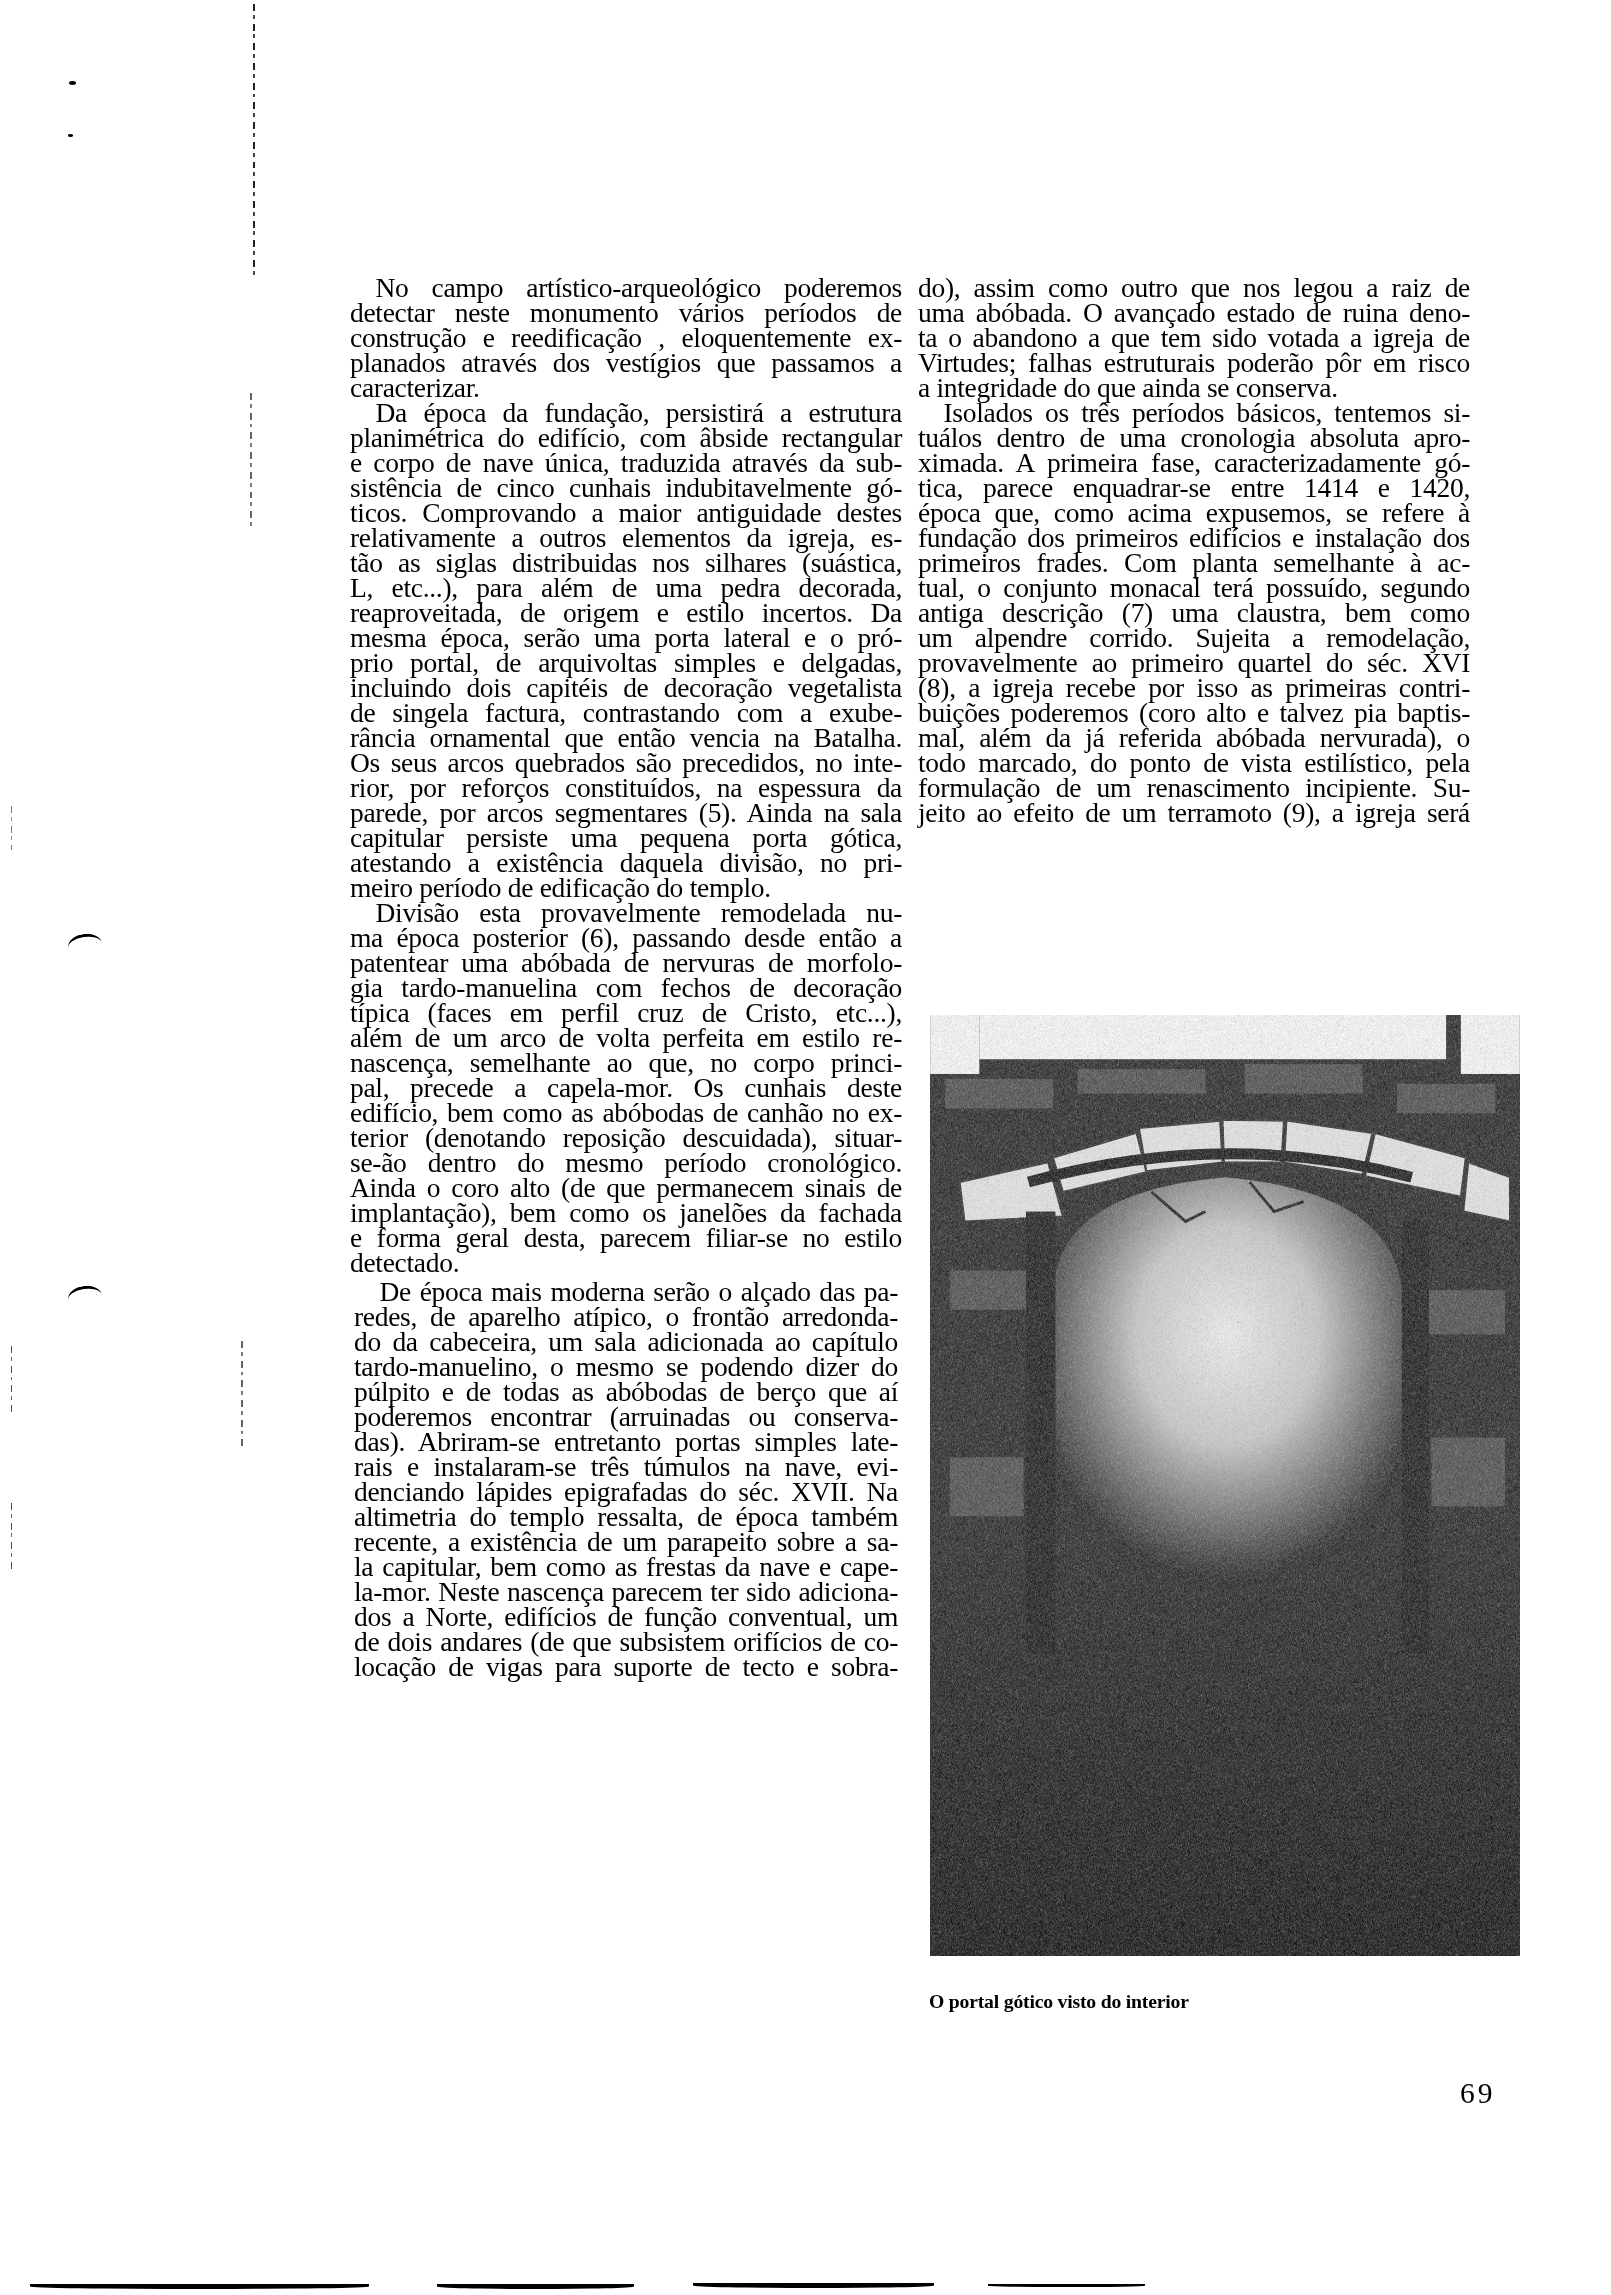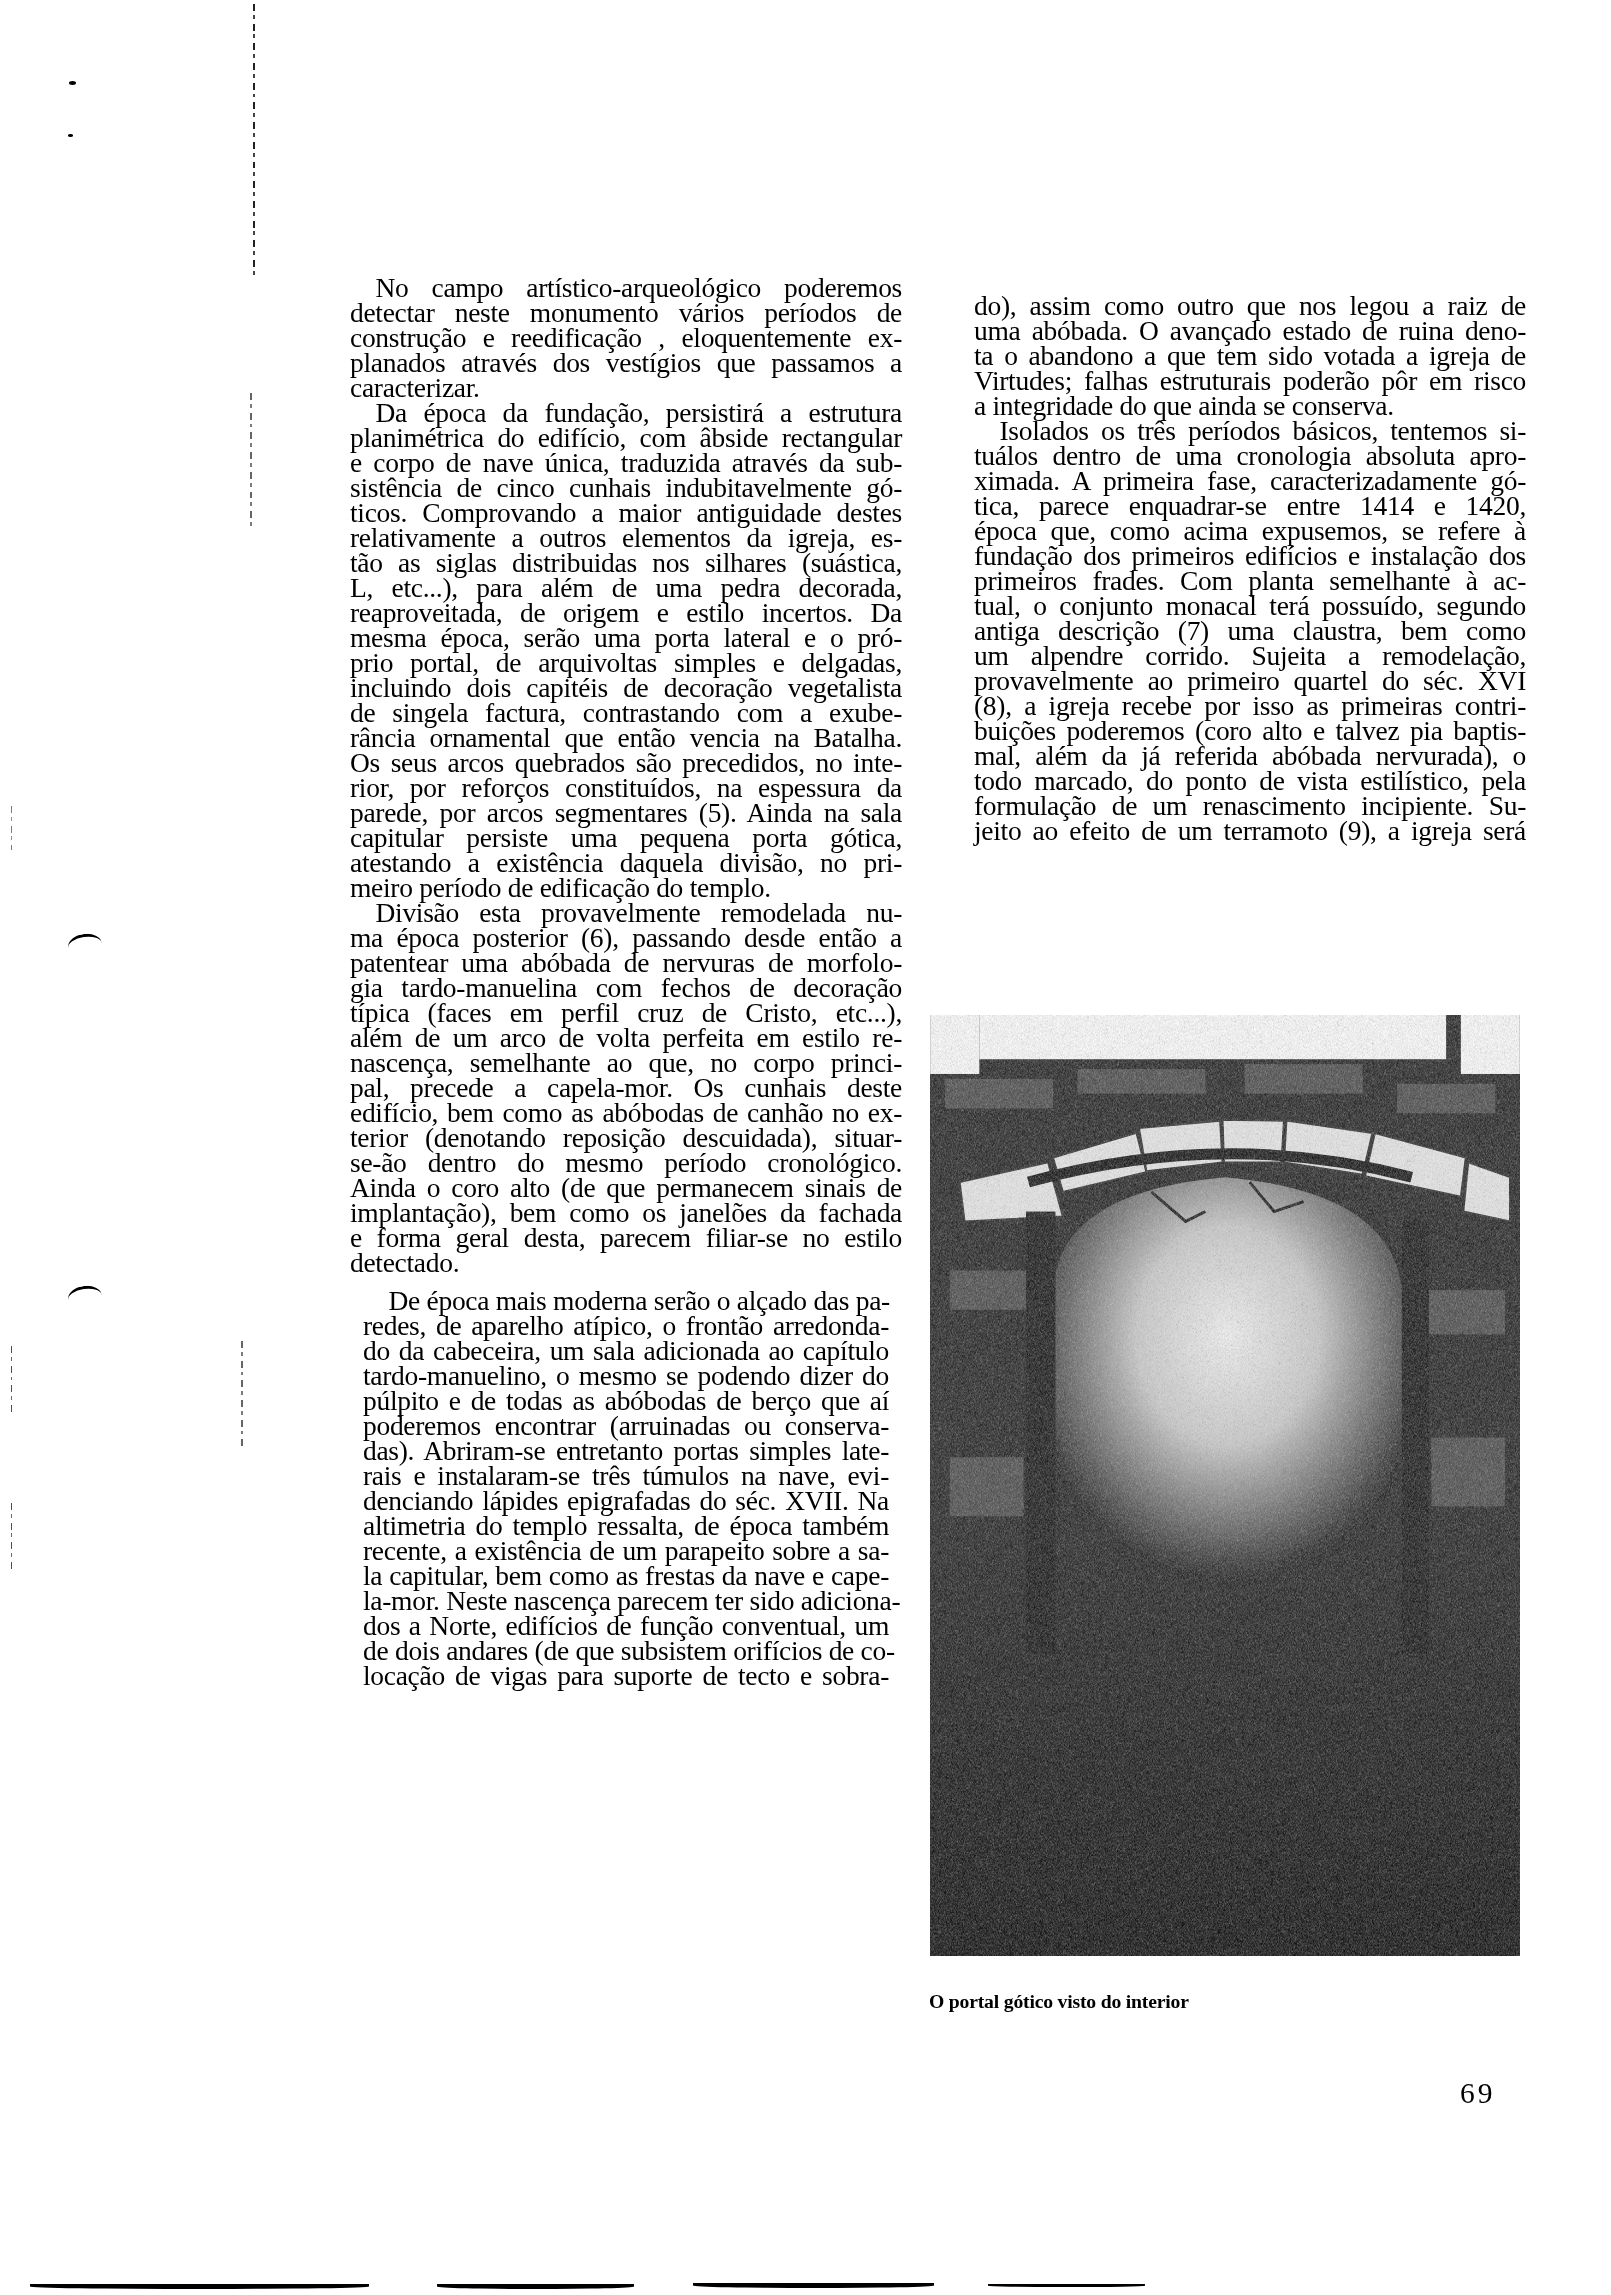--- a/index.html
+++ b/index.html
@@ -53,24 +53,23 @@
       text-align: justify;
       hyphens: manual;
       letter-spacing: -0.3px;
     }
     .col-left {
       left: 350px;
       top: 275px;
       width: 552px;
     }
     .col-right {
-      left: 974px;
+      left: 918px;
       top: 275px;
       width: 552px;
-      margin-top: 18px;
     }
     .line {
       display: block;
       white-space: nowrap;
       text-align-last: justify;
       text-align: justify;
     }
     .line.last {
       text-align-last: left;
     }
@@ -163,21 +162,21 @@
       <span class="line">nascença, semelhante ao que, no corpo princi-</span>
       <span class="line">pal, precede a capela-mor. Os cunhais deste</span>
       <span class="line">edifício, bem como as abóbodas de canhão no ex-</span>
       <span class="line">terior (denotando reposição descuidada), situar-</span>
       <span class="line">se-ão dentro do mesmo período cronológico.</span>
       <span class="line">Ainda o coro alto (de que permanecem sinais de</span>
       <span class="line">implantação), bem como os janelões da fachada</span>
       <span class="line">e forma geral desta, parecem filiar-se no estilo</span>
       <span class="line last">detectado.</span>
     </p>
-    <p style="margin:13px">
+    <p style="margin:4px">
       <span class="line indent">De época mais moderna serão o alçado das pa-</span>
       <span class="line">redes, de aparelho atípico, o frontão arredonda-</span>
       <span class="line">do da cabeceira, um sala adicionada ao capítulo</span>
       <span class="line">tardo-manuelino, o mesmo se podendo dizer do</span>
       <span class="line">púlpito e de todas as abóbodas de berço que aí</span>
       <span class="line">poderemos encontrar (arruinadas ou conserva-</span>
       <span class="line">das). Abriram-se entretanto portas simples late-</span>
       <span class="line">rais e instalaram-se três túmulos na nave, evi-</span>
       <span class="line">denciando lápides epigrafadas do séc. XVII. Na</span>
       <span class="line">altimetria do templo ressalta, de época também</span>

